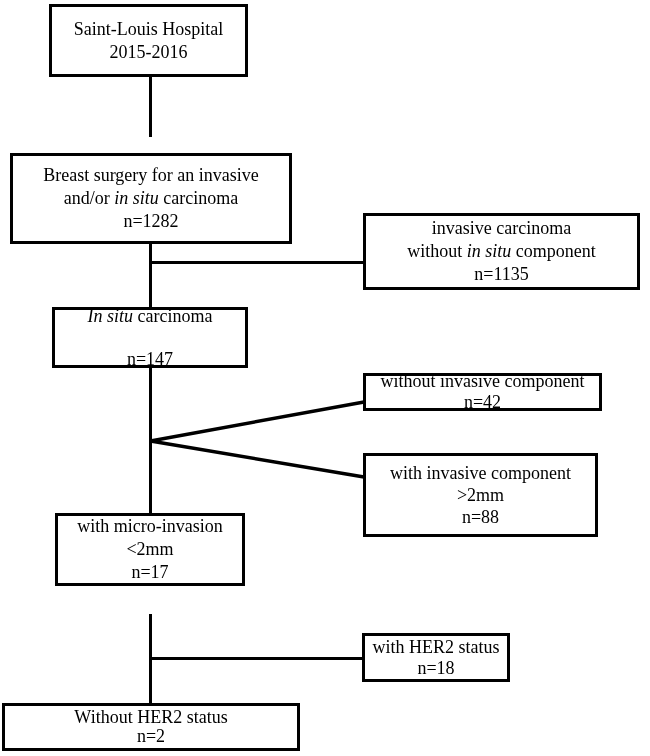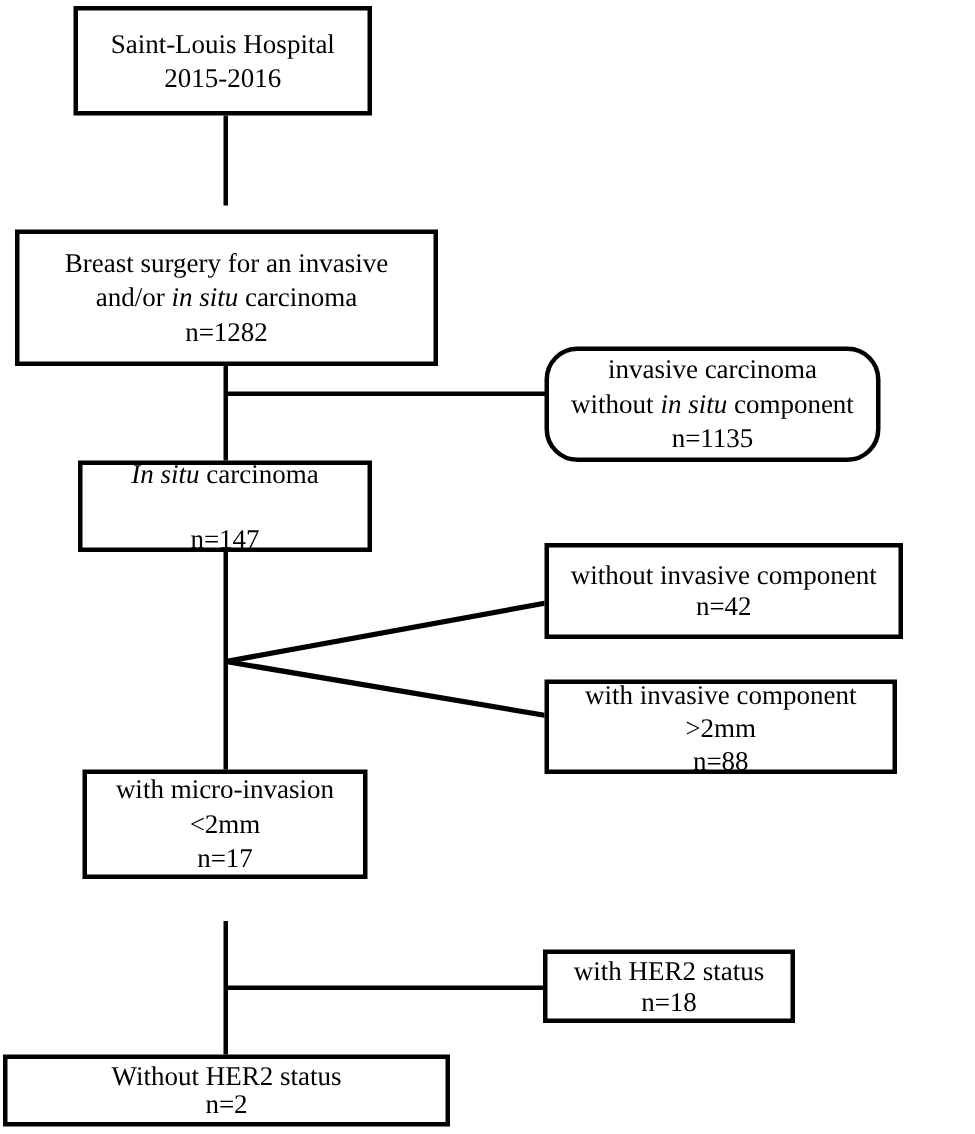--- a/index.html
+++ b/index.html
@@ -23,26 +23,26 @@
     align-items: center;
     text-align: left;
     font-size: 18px;
     line-height: 23px;
     z-index: 2;
   }
   .box i { font-style: italic; }
   .bl { white-space: nowrap; }
   .b1 { left: 49px;  top: 4px;   width: 199px; height: 73px;  }
   .b2 { left: 10px;  top: 137px; width: 282px; height: 91px; margin-top: 16px;  }
-  .b3 { left: 363px; top: 231px; width: 224px; height: 77px; border-radius: 22px;  }
+  .b3 { left: 363px; top: 213px; width: 277px; height: 77px;  }
   .b4 { left: 52px;  top: 307px; width: 196px; height: 61px; gap: 20px;  }
-  .b5 { left: 363px; top: 362px; width: 239px; height: 64px; line-height: 21px; }
-  .b6 { left: 363px; top: 453px; width: 235px; height: 63px; line-height: 22px; }
+  .b5 { left: 363px; top: 373px; width: 239px; height: 38px; line-height: 21px; }
+  .b6 { left: 363px; top: 453px; width: 235px; height: 84px; line-height: 22px; }
   .b7 { left: 55px;  top: 513px; width: 190px; height: 73px; }
-  .b8 { left: 362px; top: 633px; width: 168px; height: 49px; line-height: 21px; }
+  .b8 { left: 362px; top: 633px; width: 148px; height: 49px; line-height: 21px; }
   .b9 { left: 2px;   top: 703px; width: 298px; height: 48px; line-height: 19px; }
   .vline {
     position: absolute;
     width: 3px;
     background: #000000;
     left: 149px;
     z-index: 1;
   }
   .v1 { top: 76px;  height: 61px;  }
   .v2 { top: 220px; height: 88px;  }

